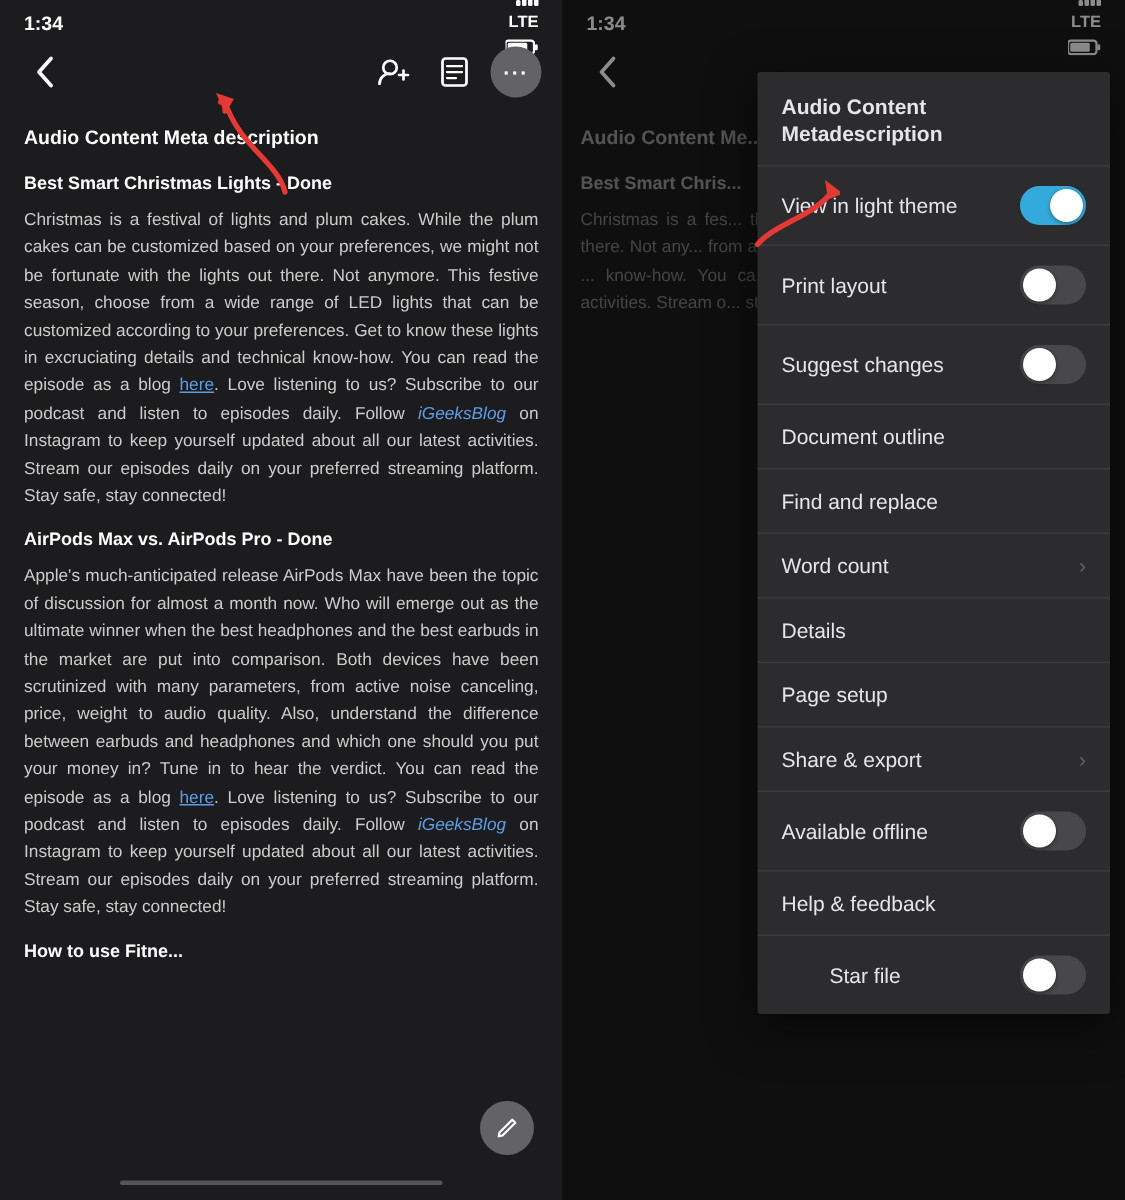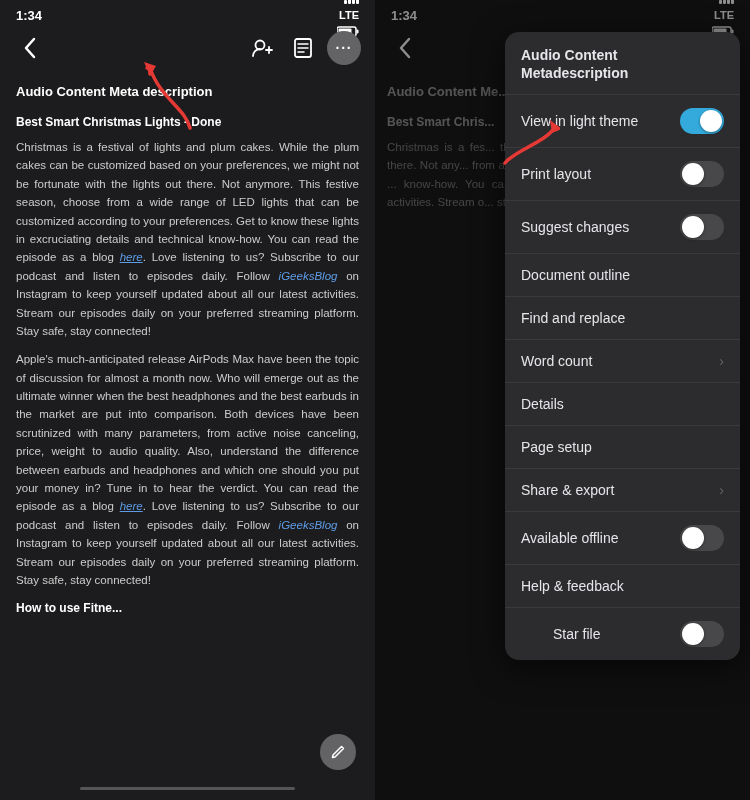--- a/index.html
+++ b/index.html
@@ -117,21 +117,20 @@
     .doc-para {
       margin-bottom: 8px;
       font-size: 11.5px;
       color: #ccc;
       text-align: justify;
     }
 
     .doc-link {
       color: #5e9de6;
       text-decoration: underline;
-      font-style: italic;
     }
 
     .italic-name {
       color: #5e9de6;
       font-style: italic;
     }
 
     .section-gap {
       margin-top: 10px;
     }
@@ -186,25 +185,25 @@
       position: absolute;
       top: 0;
       left: 0;
       right: 0;
       bottom: 0;
       background: rgba(0,0,0,0.45);
     }
 
     .dropdown-menu {
       position: absolute;
-      top: 32px;
+      top: 48px;
       right: 10px;
       width: 235px;
       background: #2c2c2e;
-      border-radius: 14px;
+      border-radius: 2px;
       overflow: hidden;
       box-shadow: 0 8px 32px rgba(0,0,0,0.6);
       z-index: 20;
     }
 
     .menu-header {
       padding: 14px 16px 12px;
       border-bottom: 1px solid #3a3a3c;
     }
 
@@ -364,20 +363,21 @@
       </div>
     </div>
 
     <div class="doc-content">
       <div class="doc-title">Audio Content Meta description</div>
       <div class="doc-subtitle">Best Smart Christmas Lights - Done</div>
       <div class="doc-para">
         <span>Christmas is a festival of lights and plum cakes. While the plum cakes can be customized based on your preferences, we might not be fortunate with the lights out there. Not anymore. This festive season, choose from a wide range of LED lights that can be customized according to your preferences. Get to know these lights in excruciating details and technical know-how. You can read the episode as a blog </span><span class="doc-link">here</span><span>. Love listening to us? Subscribe to our podcast and listen to episodes daily. Follow </span><span class="italic-name">iGeeksBlog</span><span> on Instagram to keep yourself updated about all our latest activities. Stream our episodes daily on your preferred streaming platform. Stay safe, stay connected!</span>
       </div>
       <div class="section-gap"></div>
+      <div class="doc-subtitle">AirPods Max vs. AirPods Pro - Done</div>
       <div class="doc-para">
         <span>Apple's much-anticipated release AirPods Max have been the topic of discussion for almost a month now. Who will emerge out as the ultimate winner when the best headphones and the best earbuds in the market are put into comparison. Both devices have been scrutinized with many parameters, from active noise canceling, price, weight to audio quality. Also, understand the difference between earbuds and headphones and which one should you put your money in? Tune in to hear the verdict. You can read the episode as a blog </span><span class="doc-link">here</span><span>. Love listening to us? Subscribe to our podcast and listen to episodes daily. Follow </span><span class="italic-name">iGeeksBlog</span><span> on Instagram to keep yourself updated about all our latest activities. Stream our episodes daily on your preferred streaming platform. Stay safe, stay connected!</span>
       </div>
       <div class="section-gap"></div>
       <div class="doc-subtitle">How to use Fitne...</div>
     </div>
 
     <div class="bottom-line"></div>
   </div>
 

